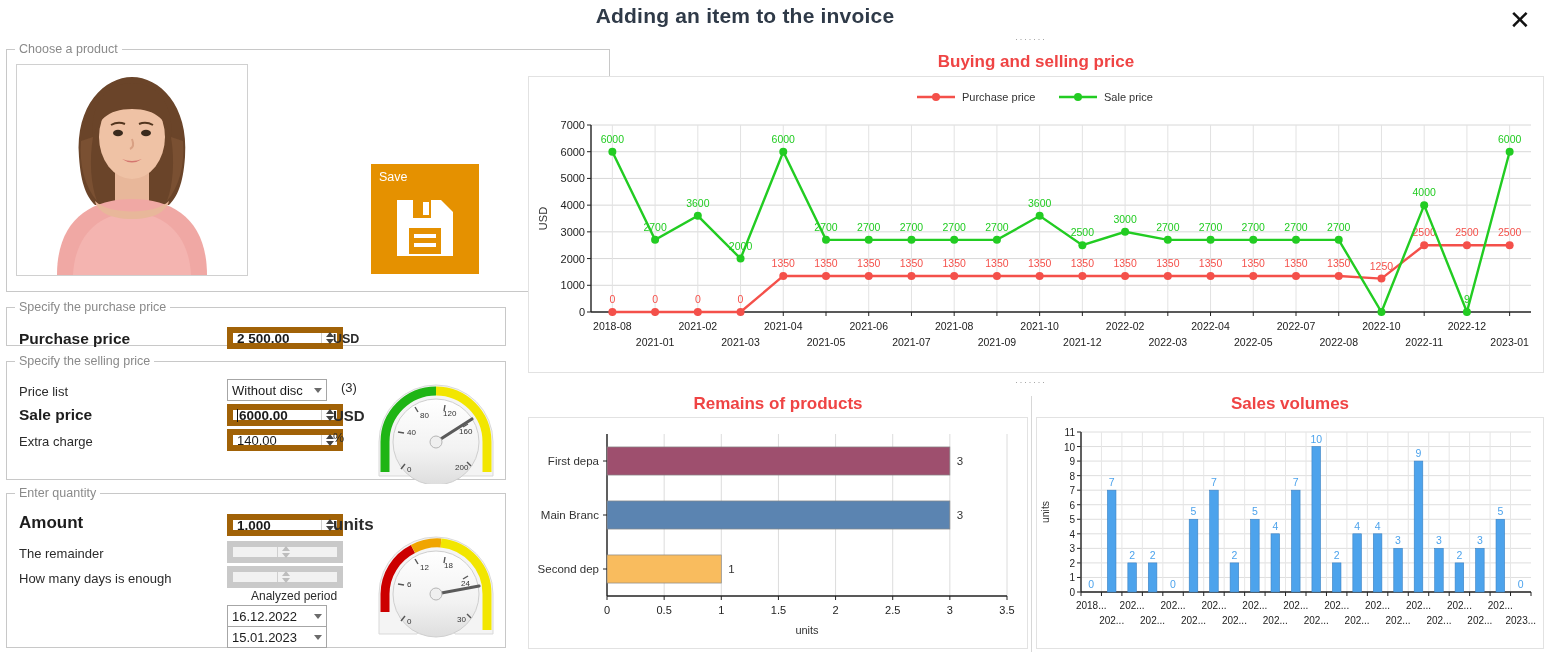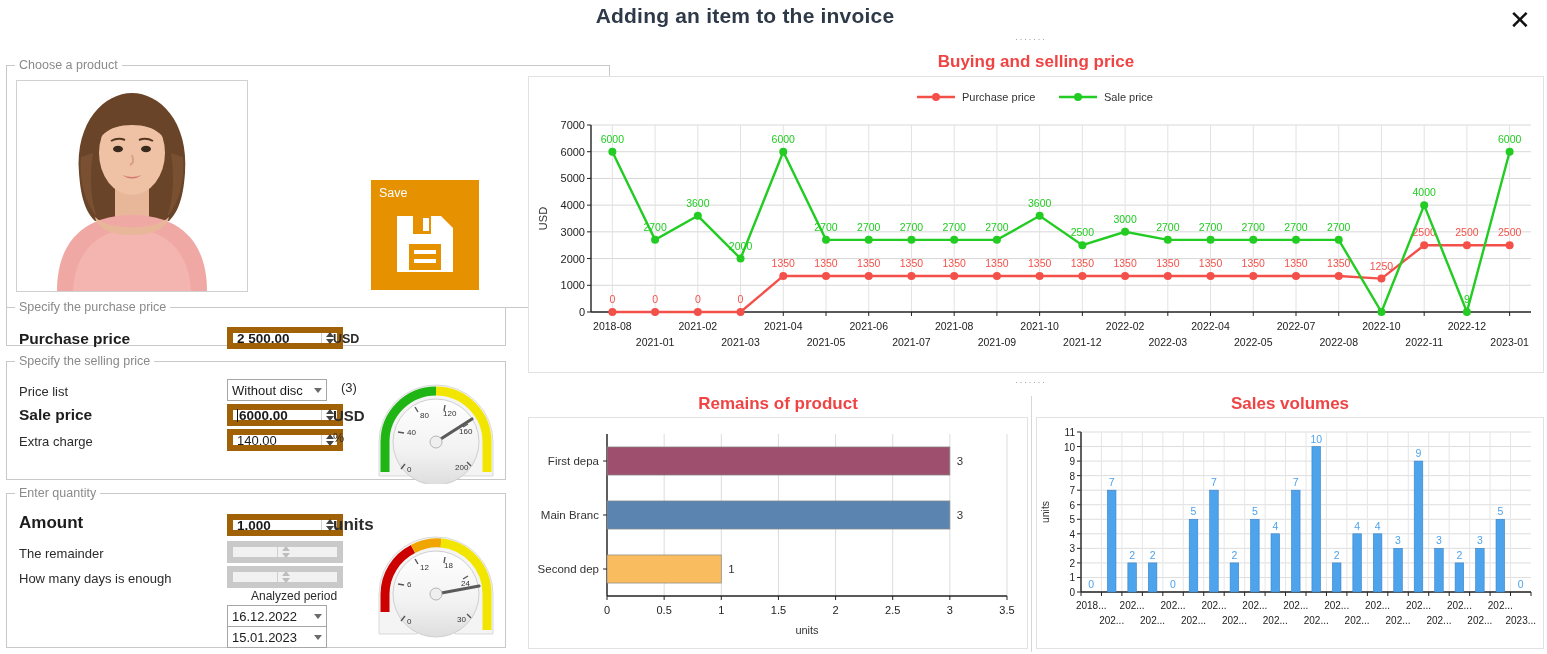--- a/index.html
+++ b/index.html
@@ -34,21 +34,21 @@
     position: absolute; left: 0;
     margin: 0; padding: 0;
     border: 1px solid #c8c8c8;
     background: #fff;
   }
   fieldset.group > legend {
     margin-left: 8px; padding: 0 4px;
     font-size: 12.5px; color: #8a8a8a;
   }
 
-  #grp-product { top: 16px; width: 604px; height: 250px; }
+  #grp-product { top: 0; width: 604px; height: 250px; }
   #grp-purchase { top: 258px; width: 500px; height: 46px; }
   #grp-selling { top: 312px; width: 500px; height: 126px; }
   #grp-quantity { top: 444px; width: 500px; height: 162px; }
 
   .product-photo {
     position: absolute; left: 9px; top: 8px; width: 232px; height: 212px;
     border: 1px solid #d0d0d0; background: #fff; overflow: hidden;
   }
   .product-title {
     position: absolute; left: 248px; top: 12px;
@@ -587,21 +587,21 @@
         <text x="681.5454545454545" y="253" font-size="10.5" fill="#222" text-anchor="middle">2022-04</text>
         <text x="724.2727272727273" y="269" font-size="10.5" fill="#222" text-anchor="middle">2022-05</text>
         <text x="767" y="253" font-size="10.5" fill="#222" text-anchor="middle">2022-07</text>
         <text x="809.7272727272727" y="269" font-size="10.5" fill="#222" text-anchor="middle">2022-08</text>
         <text x="852.4545454545455" y="253" font-size="10.5" fill="#222" text-anchor="middle">2022-10</text>
         <text x="895.1818181818181" y="269" font-size="10.5" fill="#222" text-anchor="middle">2022-11</text>
         <text x="937.9090909090909" y="253" font-size="10.5" fill="#222" text-anchor="middle">2022-12</text>
         <text x="980.6363636363636" y="269" font-size="10.5" fill="#222" text-anchor="middle">2023-01</text>
       </svg></div>
 
-  <div class="chart-title" style="left:528px; top:394px; width:500px;">Remains of product</div>
+  <div class="chart-title" style="left:528px; top:394px; width:500px;">Remains of products</div>
   <div class="chart-panel" id="remains-panel" style="left:528px; top:417px; width:500px; height:232px;"><svg width="500" height="232" viewBox="0 0 500 232">
         <line x1="78" y1="16" x2="78" y2="178" stroke="#dcdcdc"></line>
         <line x1="78" y1="178" x2="78" y2="182" stroke="#222"></line>
         <text x="78" y="196" font-size="11" fill="#222" text-anchor="middle">0</text>
         <line x1="135.14285714285714" y1="16" x2="135.14285714285714" y2="178" stroke="#dcdcdc"></line>
         <line x1="135.14285714285714" y1="178" x2="135.14285714285714" y2="182" stroke="#222"></line>
         <text x="135.14285714285714" y="196" font-size="11" fill="#222" text-anchor="middle">0.5</text>
         <line x1="192.28571428571428" y1="16" x2="192.28571428571428" y2="178" stroke="#dcdcdc"></line>
         <line x1="192.28571428571428" y1="178" x2="192.28571428571428" y2="182" stroke="#222"></line>
         <text x="192.28571428571428" y="196" font-size="11" fill="#222" text-anchor="middle">1</text>

